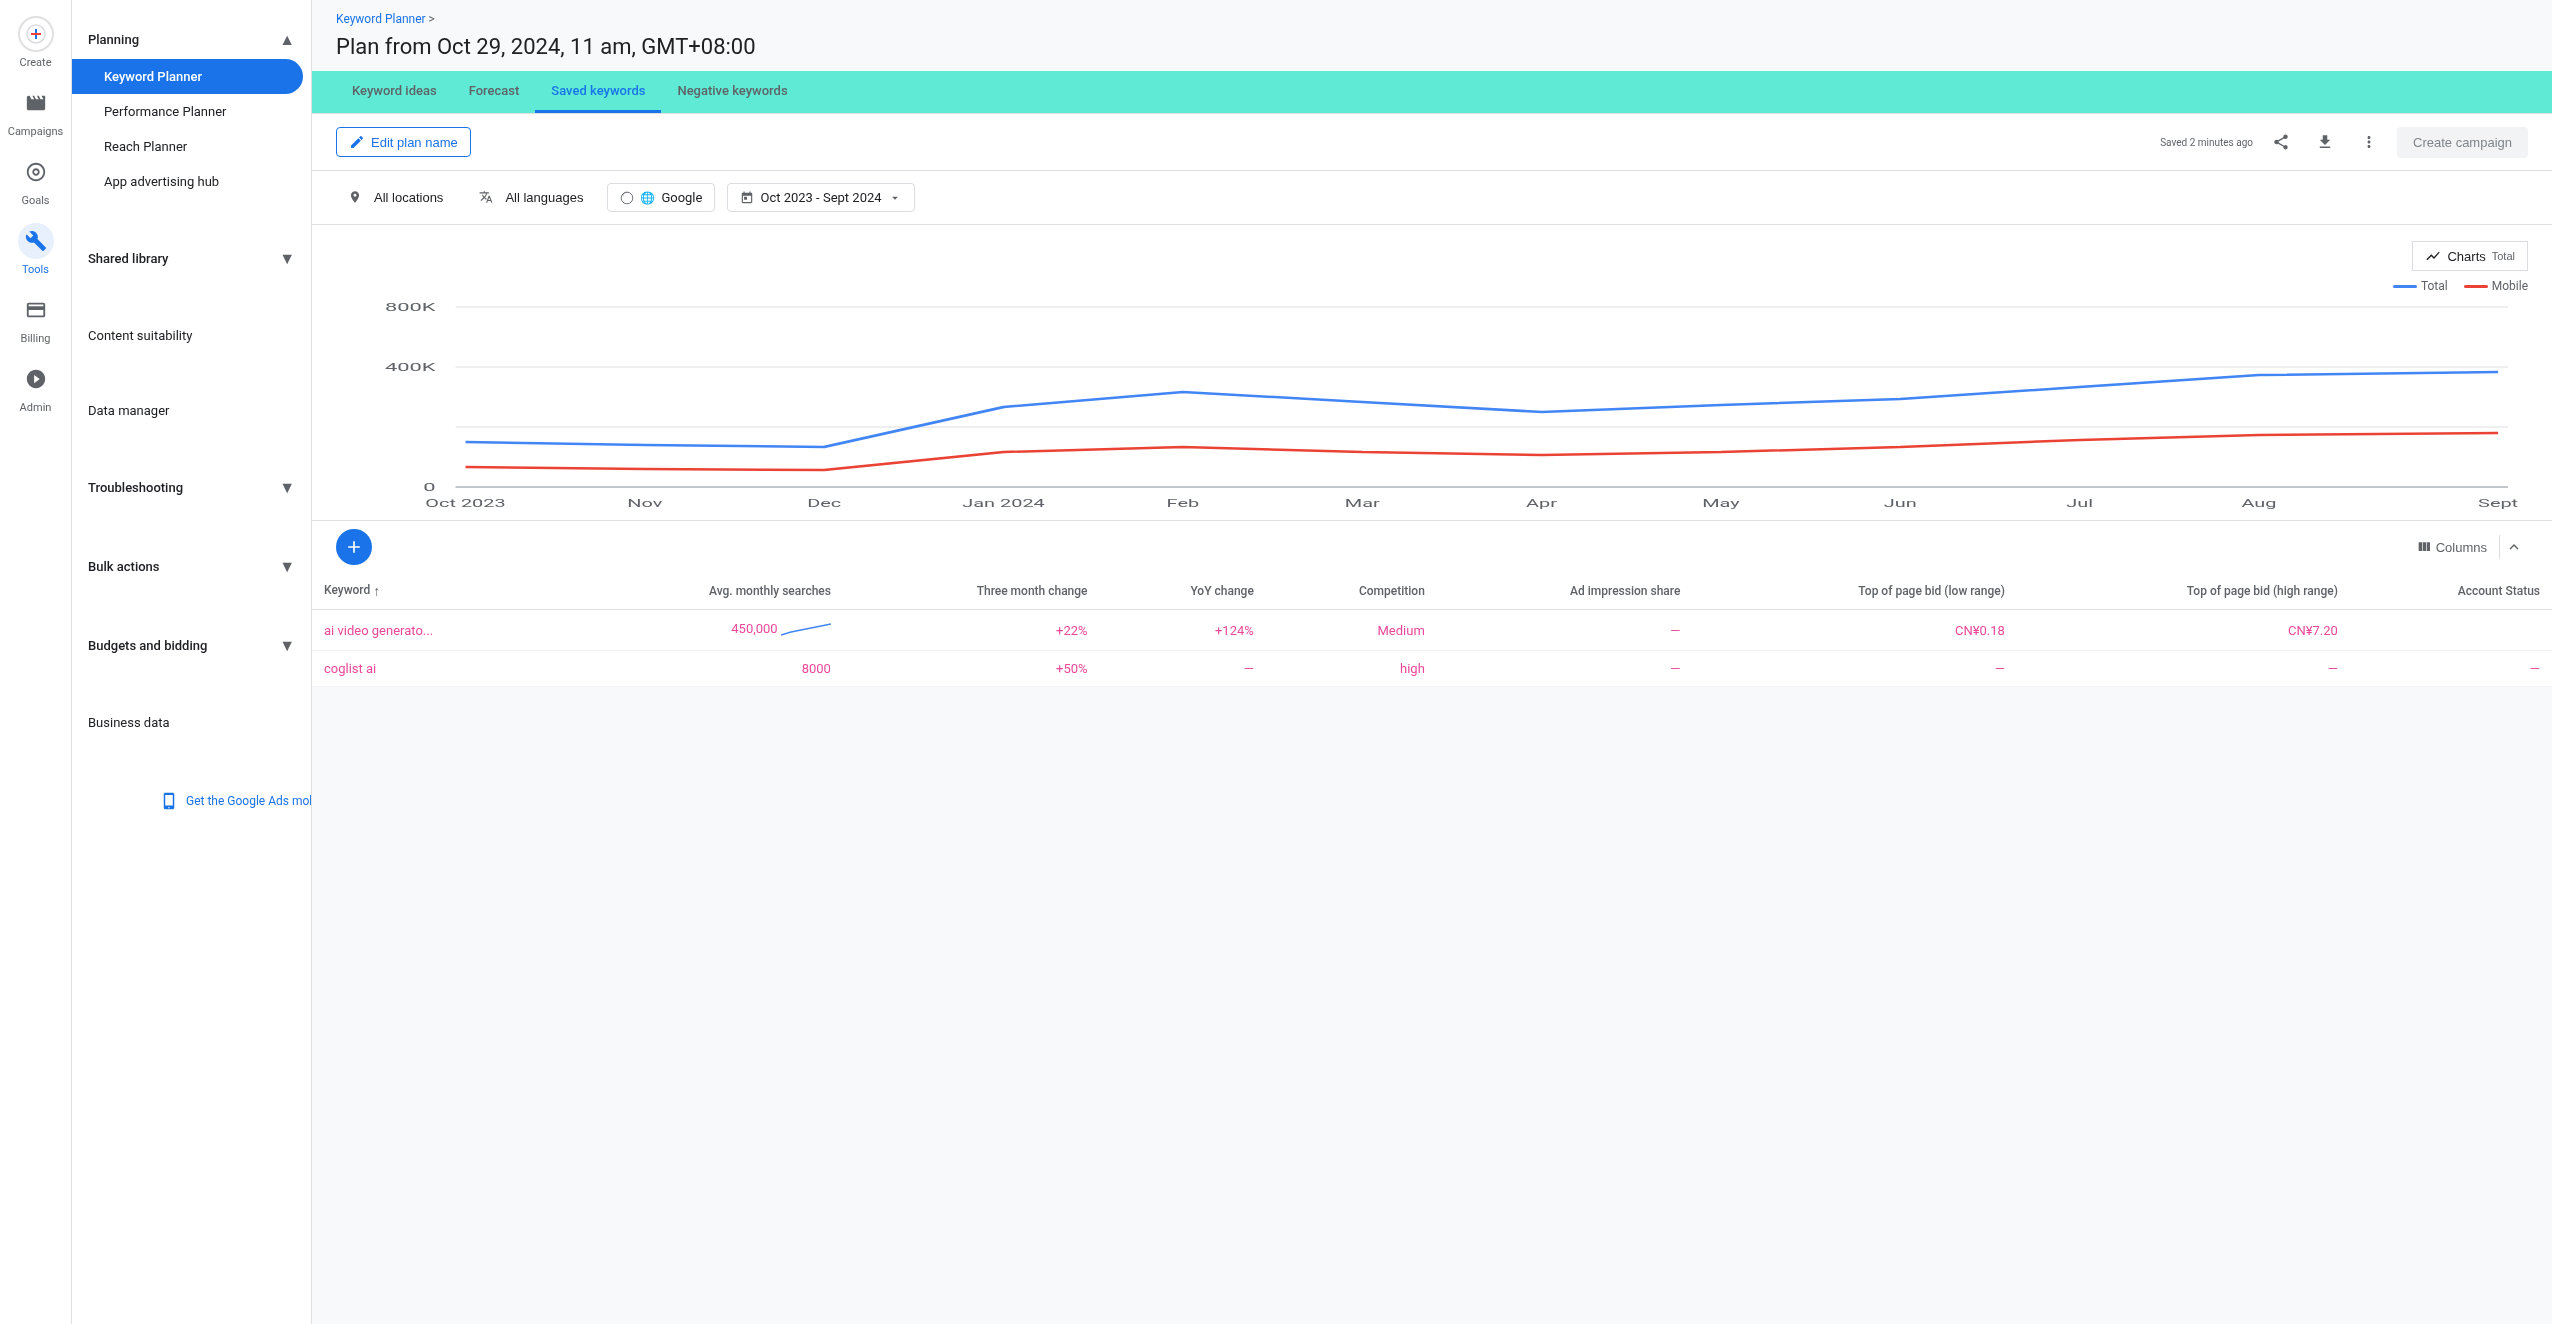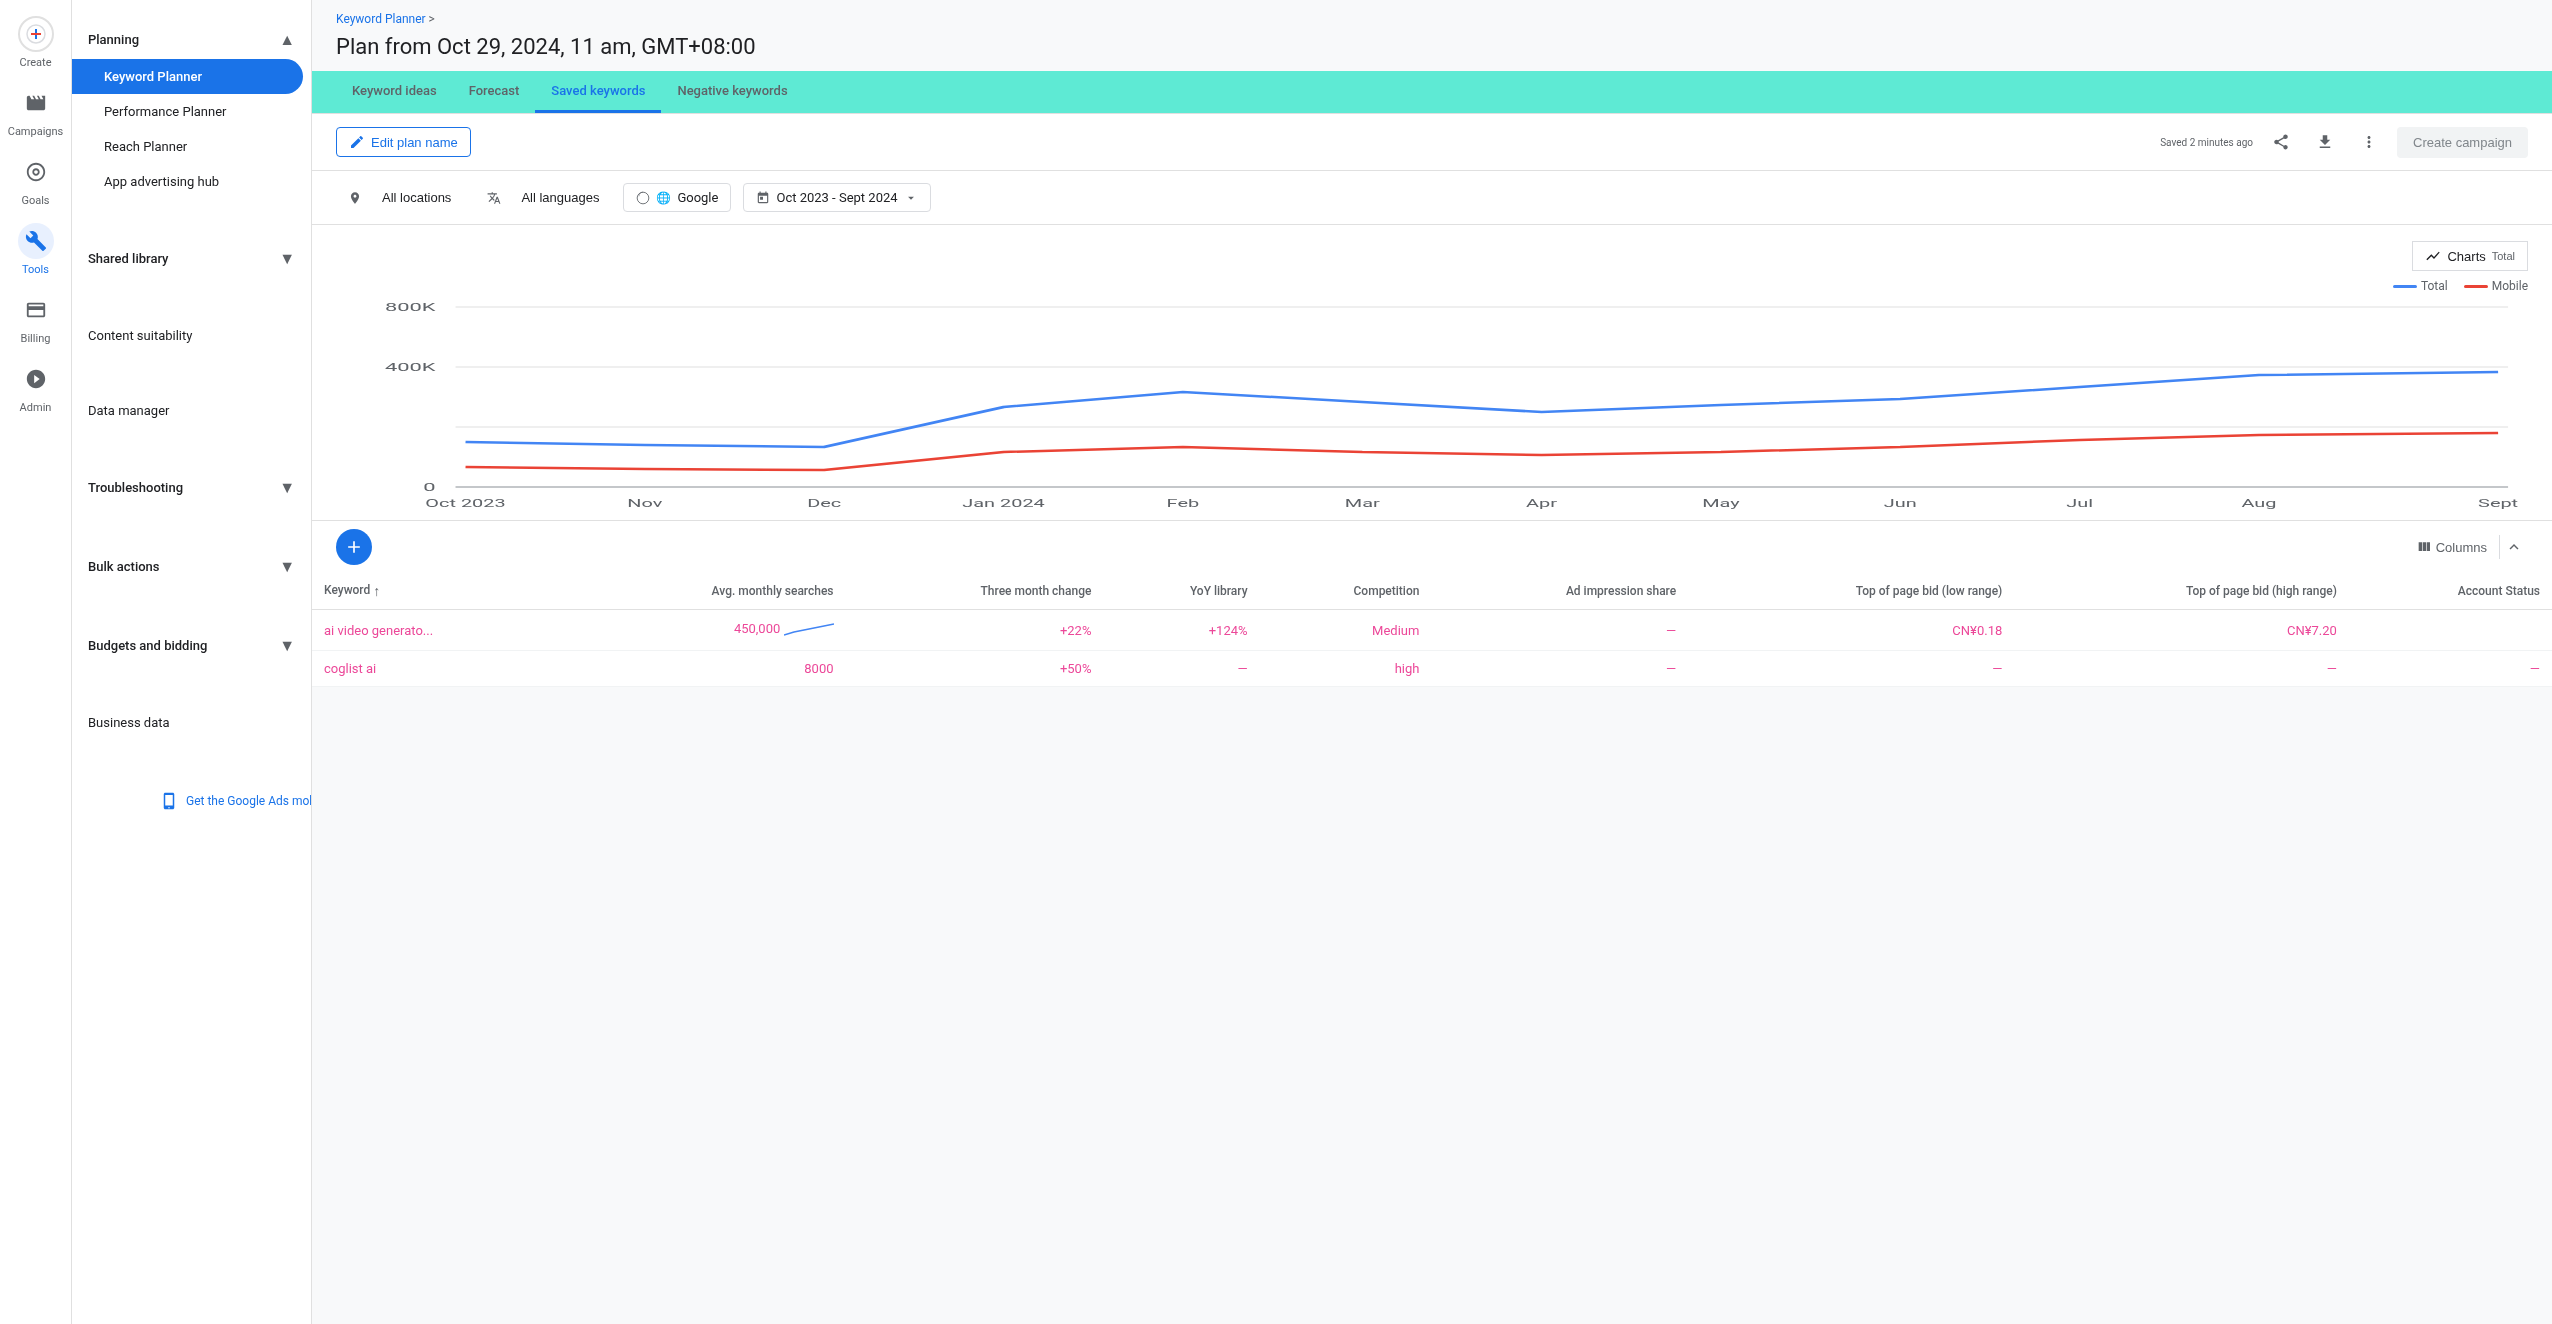--- a/index.html
+++ b/index.html
@@ -208,22 +208,22 @@
     .filter-bar {
       display: flex;
       align-items: center;
       gap: 12px;
       padding: 12px 24px;
       background: #fff;
       border-bottom: 1px solid #e0e0e0;
     }
     .filter-chip {
       display: flex;
-      align-items: center;
-      gap: 20px;
+      align-items: flex-start;
+      gap: 12px;
       padding: 6px 12px;
       border-radius: 4px;
       border: none;
       background: transparent;
       font-size: 13px;
       color: #202124;
       cursor: pointer;
     }
     .filter-chip-dropdown {
       background: #fff;
@@ -695,21 +695,21 @@
             <span>Keyword</span>
             <span class="sort-icon">↑</span>
           </th>
           <th>
             <span>Avg. monthly searches</span>
           </th>
           <th>
             <span>Three month change</span>
           </th>
           <th>
-            <span>YoY library</span>
+            <span>YoY change</span>
           </th>
           <th>
             <span>Competition</span>
           </th>
           <th>
             <span>Ad impression share</span>
           </th>
           <th>
             <span>Top of page bid (low range)</span>
           </th>

